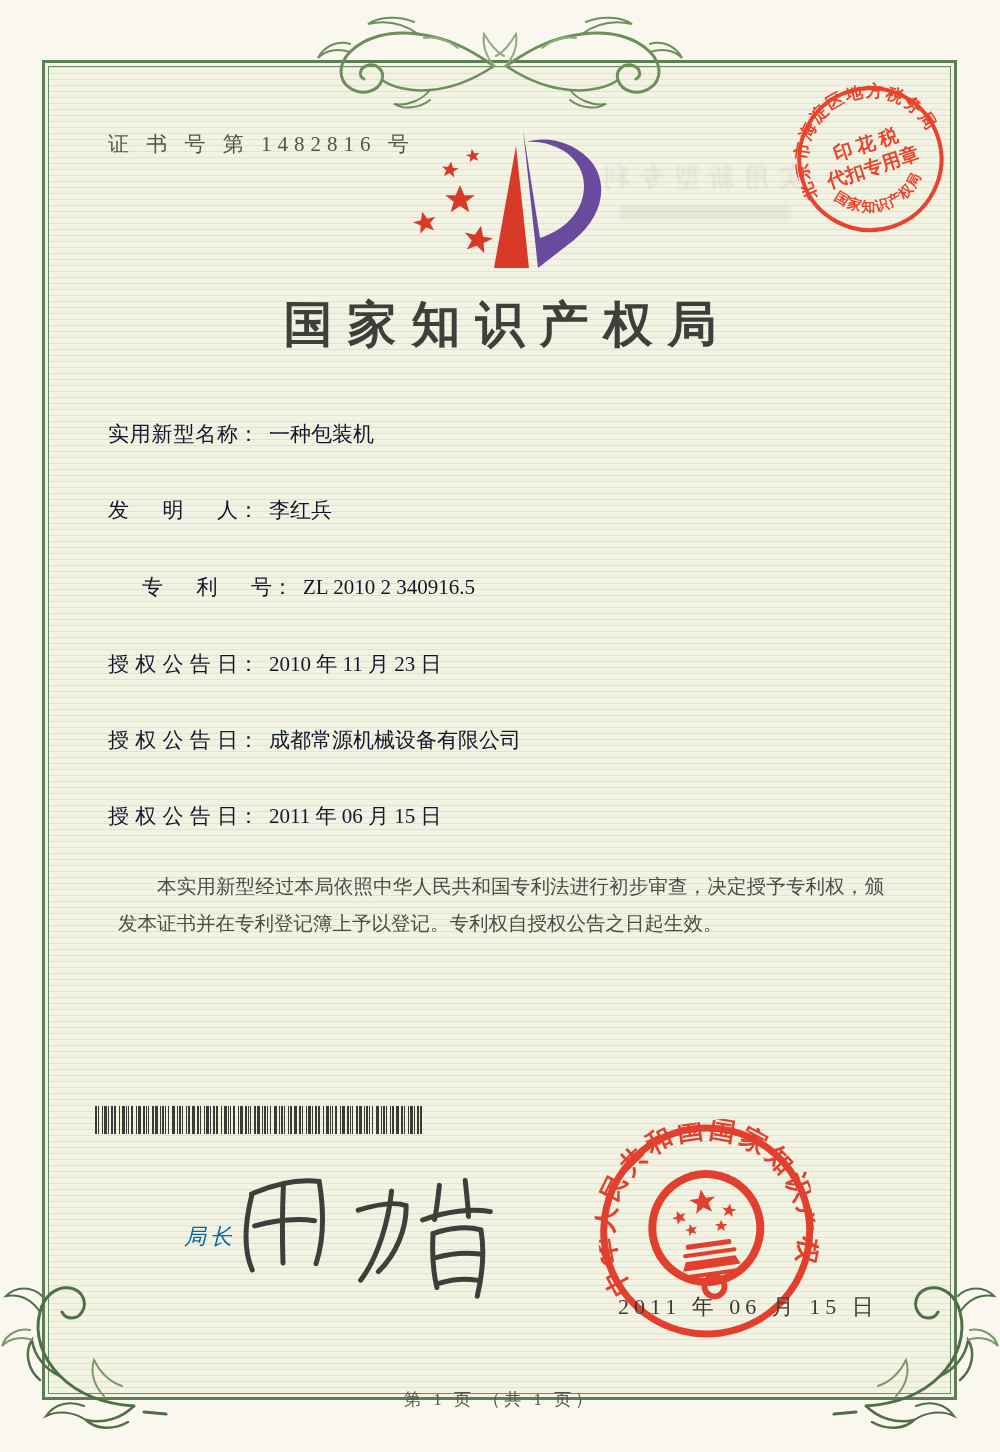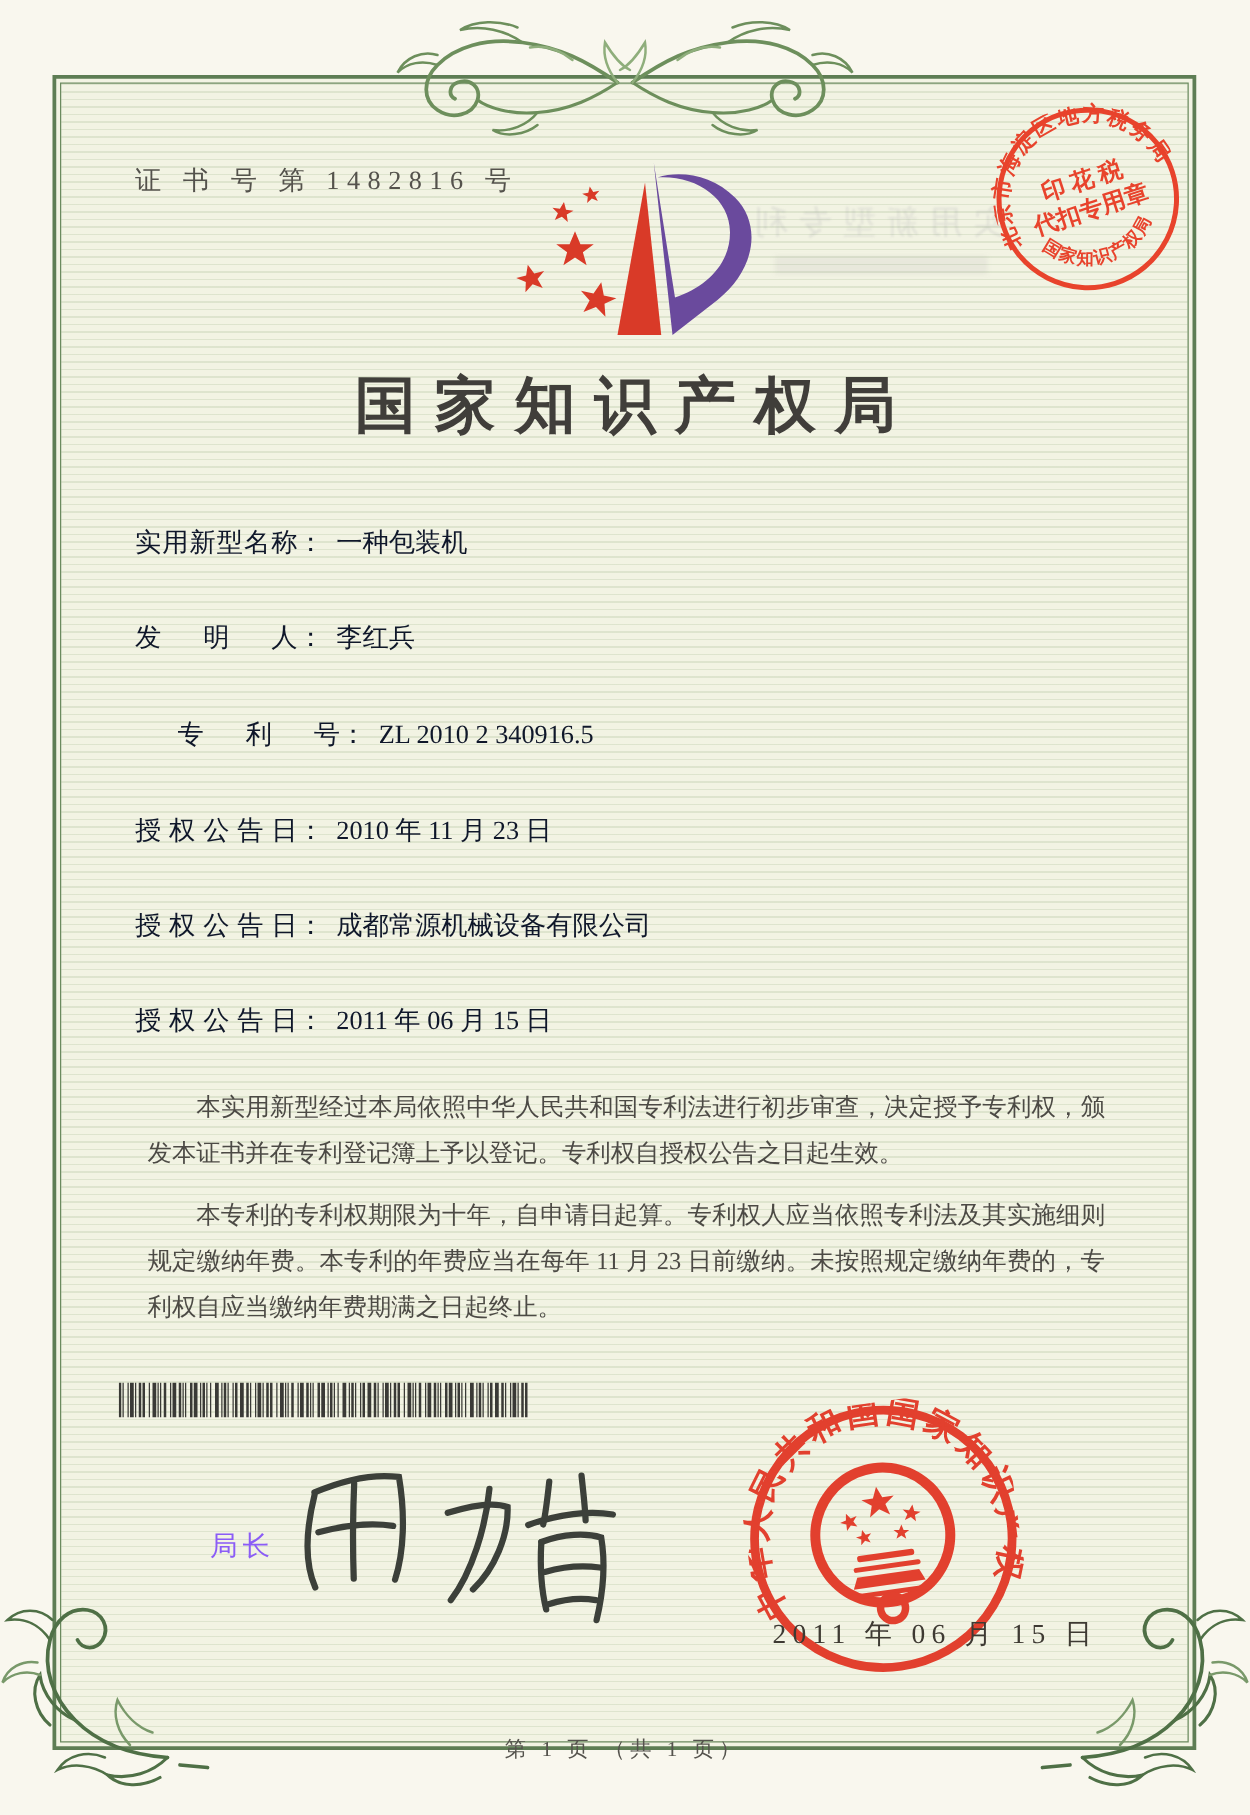--- a/index.html
+++ b/index.html
@@ -40,21 +40,21 @@
   .w6{width:130px;}
   
   .bodytext{
     position:absolute;left:106px;top:856px;width:790px;
     font-size:19.5px;line-height:37px;color:#4c4a45;text-align:justify;
   }
   .bodytext p{margin:12px;text-indent:2em;}
   
   .barcode{position:absolute;left:95px;top:1106px;}
   
-  .sig-label{position:absolute;left:168px;top:1222px;font-size:22px;letter-spacing:4px;color:#8b5cf6;}
+  .sig-label{position:absolute;left:184px;top:1222px;font-size:22px;letter-spacing:4px;color:#0369a1;font-style:italic;}
   .sig-svg{position:absolute;left:235px;top:1158px;transform:rotate(-2deg);}
   
   .seal{position:absolute;left:598px;top:1122px;transform:rotate(-8deg);}
   .issue-date{
     position:absolute;left:618px;top:1292px;font-size:22px;letter-spacing:5px;color:#3e3a33;
   }
   
   .footer{
     position:absolute;left:0;top:1356px;width:1000px;text-align:center;
     font-size:17px;letter-spacing:4px;color:#55534d;margin-top:32px;
@@ -174,21 +174,20 @@
   <div class="frow" style="top:306px">
     <span class="flabel w6" style="letter-spacing: 0px;">授权公告日</span><span class="colon">：</span><span>成都常源机械设备有限公司</span>
   </div>
   <div class="frow" style="top:382px">
     <span class="flabel w6">授权公告日</span><span class="colon">：</span><span>2011 年 06 月 15 日</span>
   </div>
 </div>
 
 <div class="bodytext">
   <p>本实用新型经过本局依照中华人民共和国专利法进行初步审查，决定授予专利权，颁发本证书并在专利登记簿上予以登记。专利权自授权公告之日起生效。</p>
-  <p>本专利的专利权期限为十年，自申请日起算。专利权人应当依照专利法及其实施细则规定缴纳年费。本专利的年费应当在每年 11 月 23 日前缴纳。未按照规定缴纳年费的，专利权自应当缴纳年费期满之日起终止。</p>
 </div>
 
 <svg class="barcode" width="330" height="28" viewBox="0 0 330 28" id="barcode-svg">
     <rect x="0" y="0" width="2" height="28" fill="#3a3a36"></rect>
     <rect x="3" y="0" width="1" height="28" fill="#3a3a36"></rect>
     <rect x="7" y="0" width="1" height="28" fill="#3a3a36"></rect>
     <rect x="9" y="0" width="3" height="28" fill="#3a3a36"></rect>
     <rect x="13" y="0" width="1" height="28" fill="#3a3a36"></rect>
     <rect x="16" y="0" width="2" height="28" fill="#3a3a36"></rect>
     <rect x="19" y="0" width="2" height="28" fill="#3a3a36"></rect>

